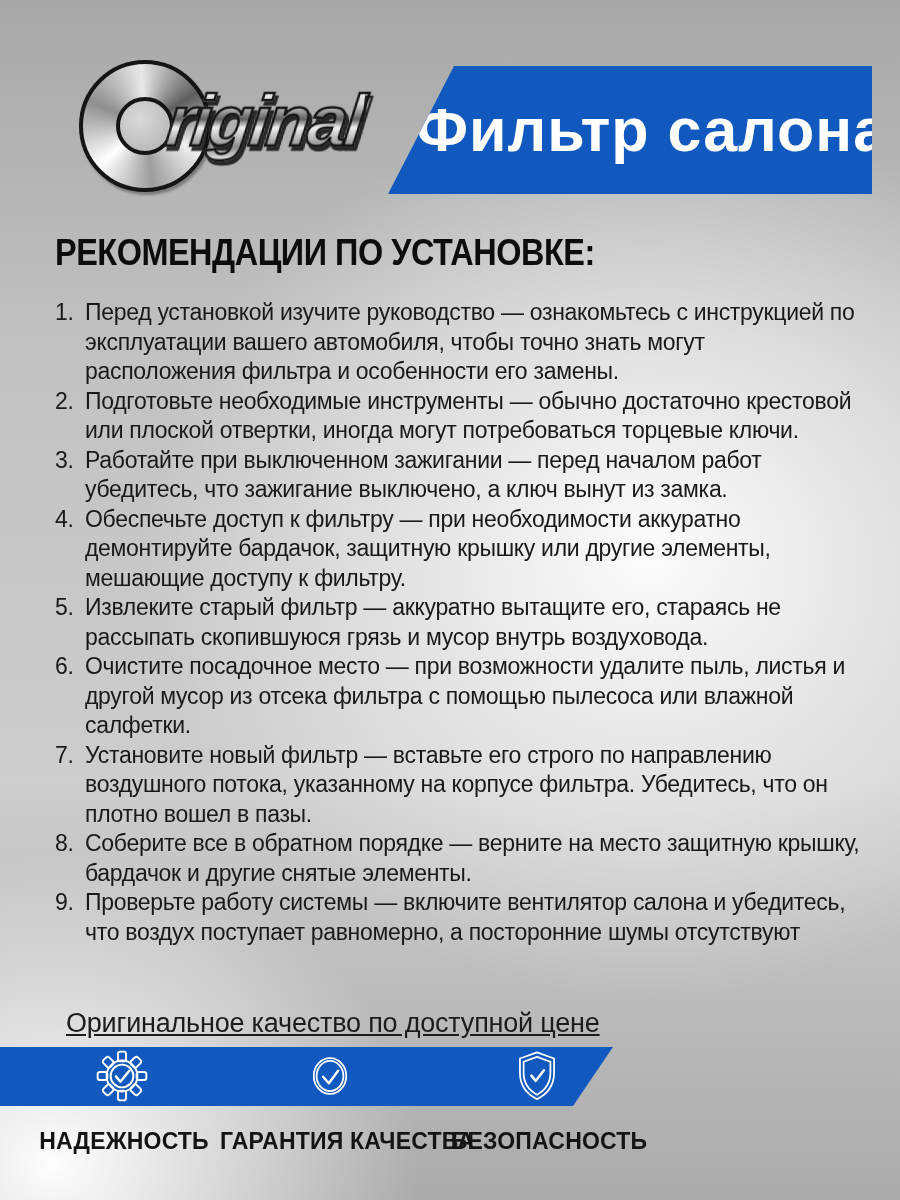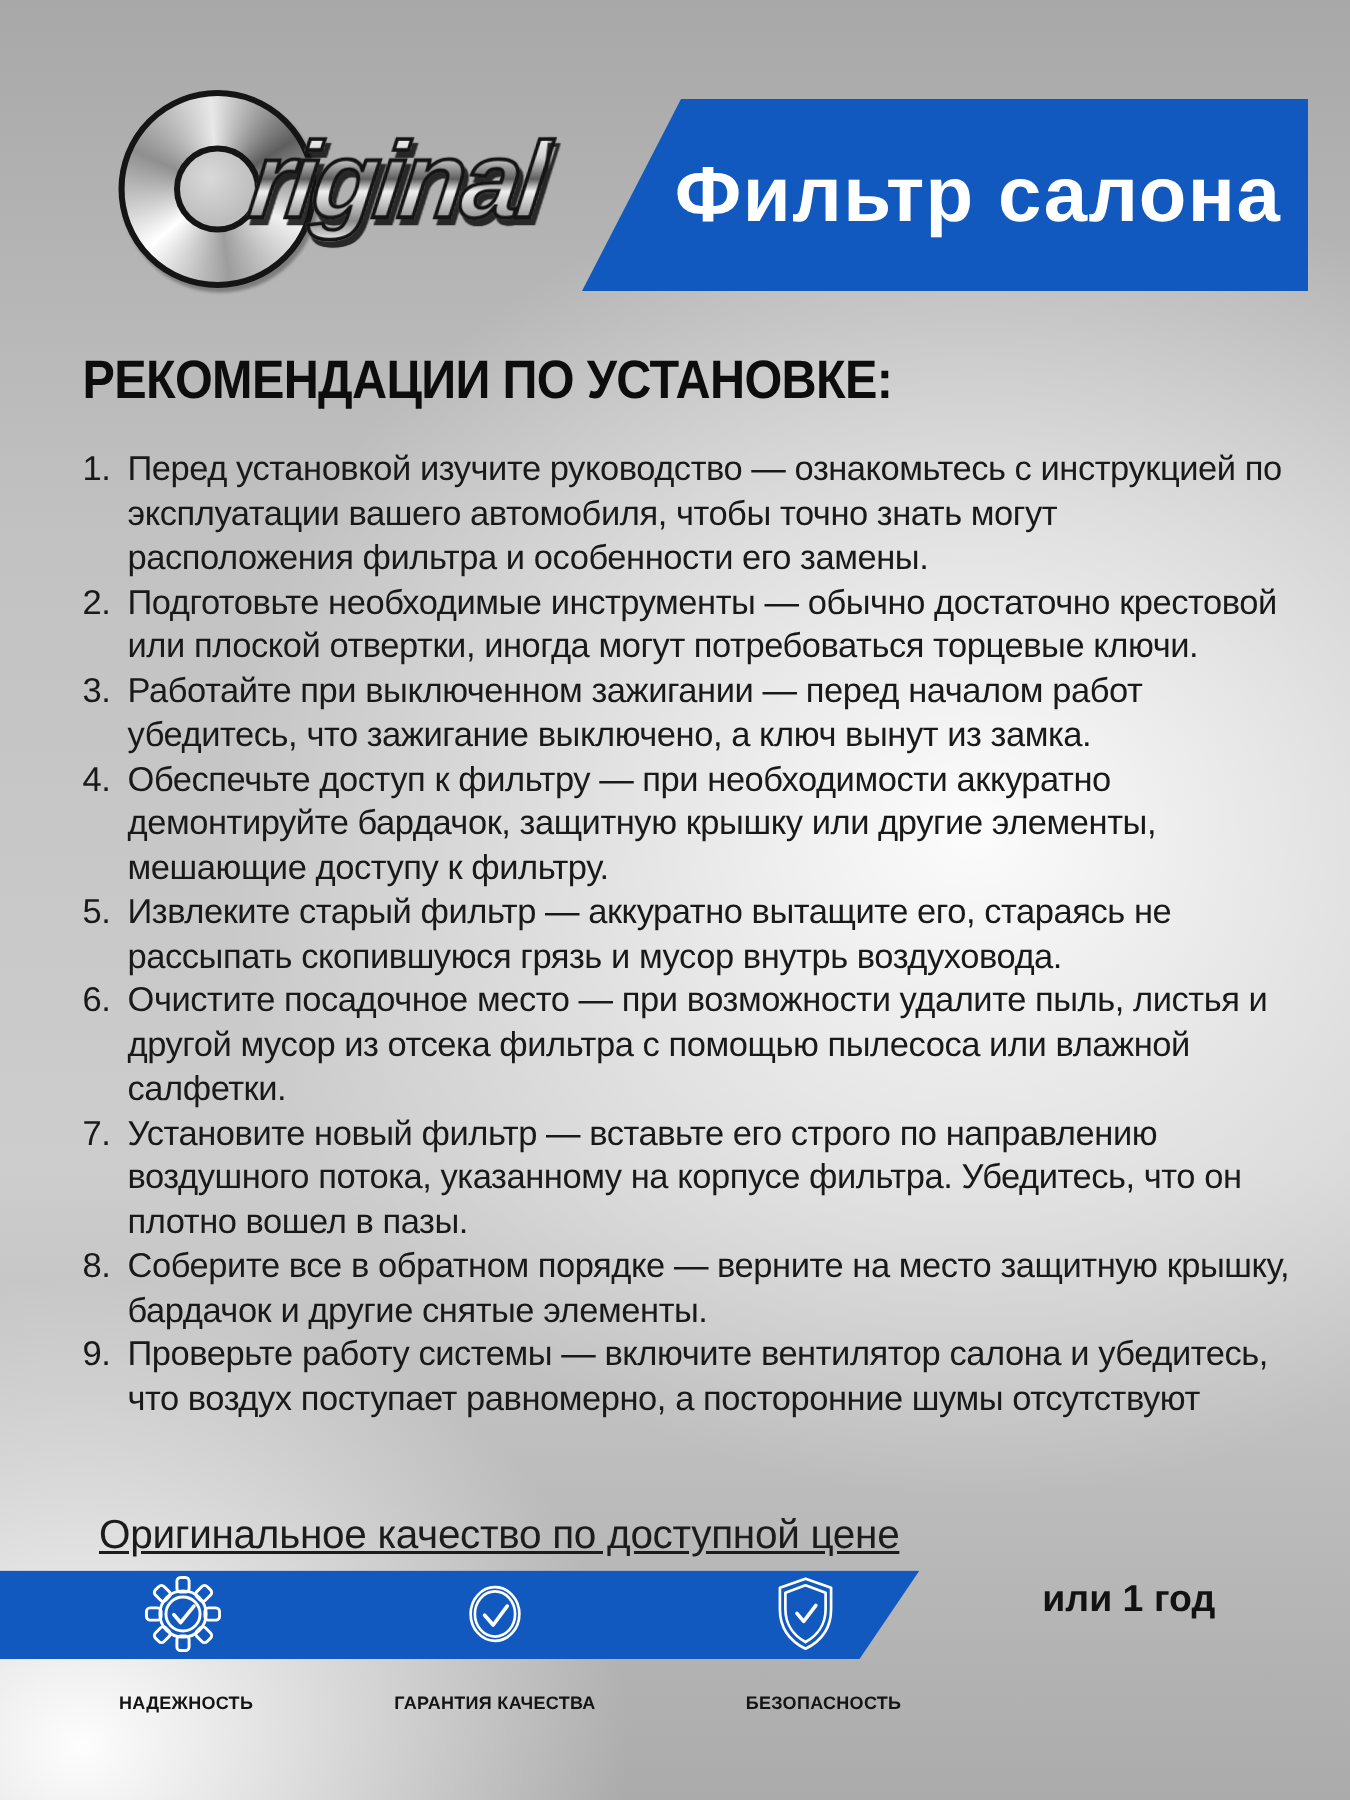--- a/index.html
+++ b/index.html
@@ -37,21 +37,21 @@
     white-space:nowrap;
   }
   .banner{
     position:absolute;left:388px;top:66px;width:484px;height:128px;
     background:var(--accent-blue,#1159BE);
     clip-path:polygon(66px 0,100% 0,100% 100%,0 100%);
     display:flex;align-items:center;justify-content:center;
     padding-left:44px;box-sizing:border-box;
   }
   .banner-title{
-    color:var(--banner-text,#fff);font-size:52px;font-weight:bold;letter-spacing:1px;
+    color:var(--banner-text,#fff);font-size:61px;font-weight:bold;letter-spacing:1px;
     white-space:nowrap;
   }
   
   .heading{
     position:absolute;left:55px;top:232px;margin:0;
     font-size:36px;font-weight:bold;color:#0d0d0d;letter-spacing:-.5px;
     transform:scaleX(.9);transform-origin:left center;white-space:nowrap;
   }
   .list{
     position:absolute;left:55px;top:298px;width:806px;
@@ -71,21 +71,21 @@
     background:var(--accent-blue,#1159BE);
     clip-path:polygon(0 0,100% 0,573px 100%,0 100%);
   }
   .icon{position:absolute;top:1050px;width:52px;height:52px;}
   .icon.gear{left:96px;}
   .icon.circ{left:304px;}
   .icon.shield{left:511px;}
   .icon svg{display:block;width:52px;height:52px;}
   .feat-label{
     position:absolute;top:1128px;width:220px;text-align:center;
-    font-size:12px;font-weight:bold;color:#141414;letter-spacing:.2px;white-space:nowrap;
+    font-size:23px;font-weight:bold;color:#141414;letter-spacing:.2px;white-space:nowrap;
   }
   .feat-label.l1{left:14px;}
   .feat-label.l2{left:220px;}
   .feat-label.l3{left:439px;}
   .warranty{
     position:absolute;left:605px;top:1049px;width:295px;text-align:center;
     font-size:25px;font-weight:bold;color:#121212;line-height:34px;
   }
 </style>
 </head>
@@ -188,17 +188,16 @@
           <path d="M25 31.5 L30.5 38 L40.5 25" stroke-width="3"></path>
         </g>
       </svg>
     </span>
 
     <span class="feat-label l1">НАДЕЖНОСТЬ</span>
     <span class="feat-label l2">ГАРАНТИЯ КАЧЕСТВА</span>
     <span class="feat-label l3">БЕЗОПАСНОСТЬ</span>
 
     <div class="warranty">
-      <div>или 1 год</div>
     </div>
   </footer>
 
 </div>
 
 </body></html>

